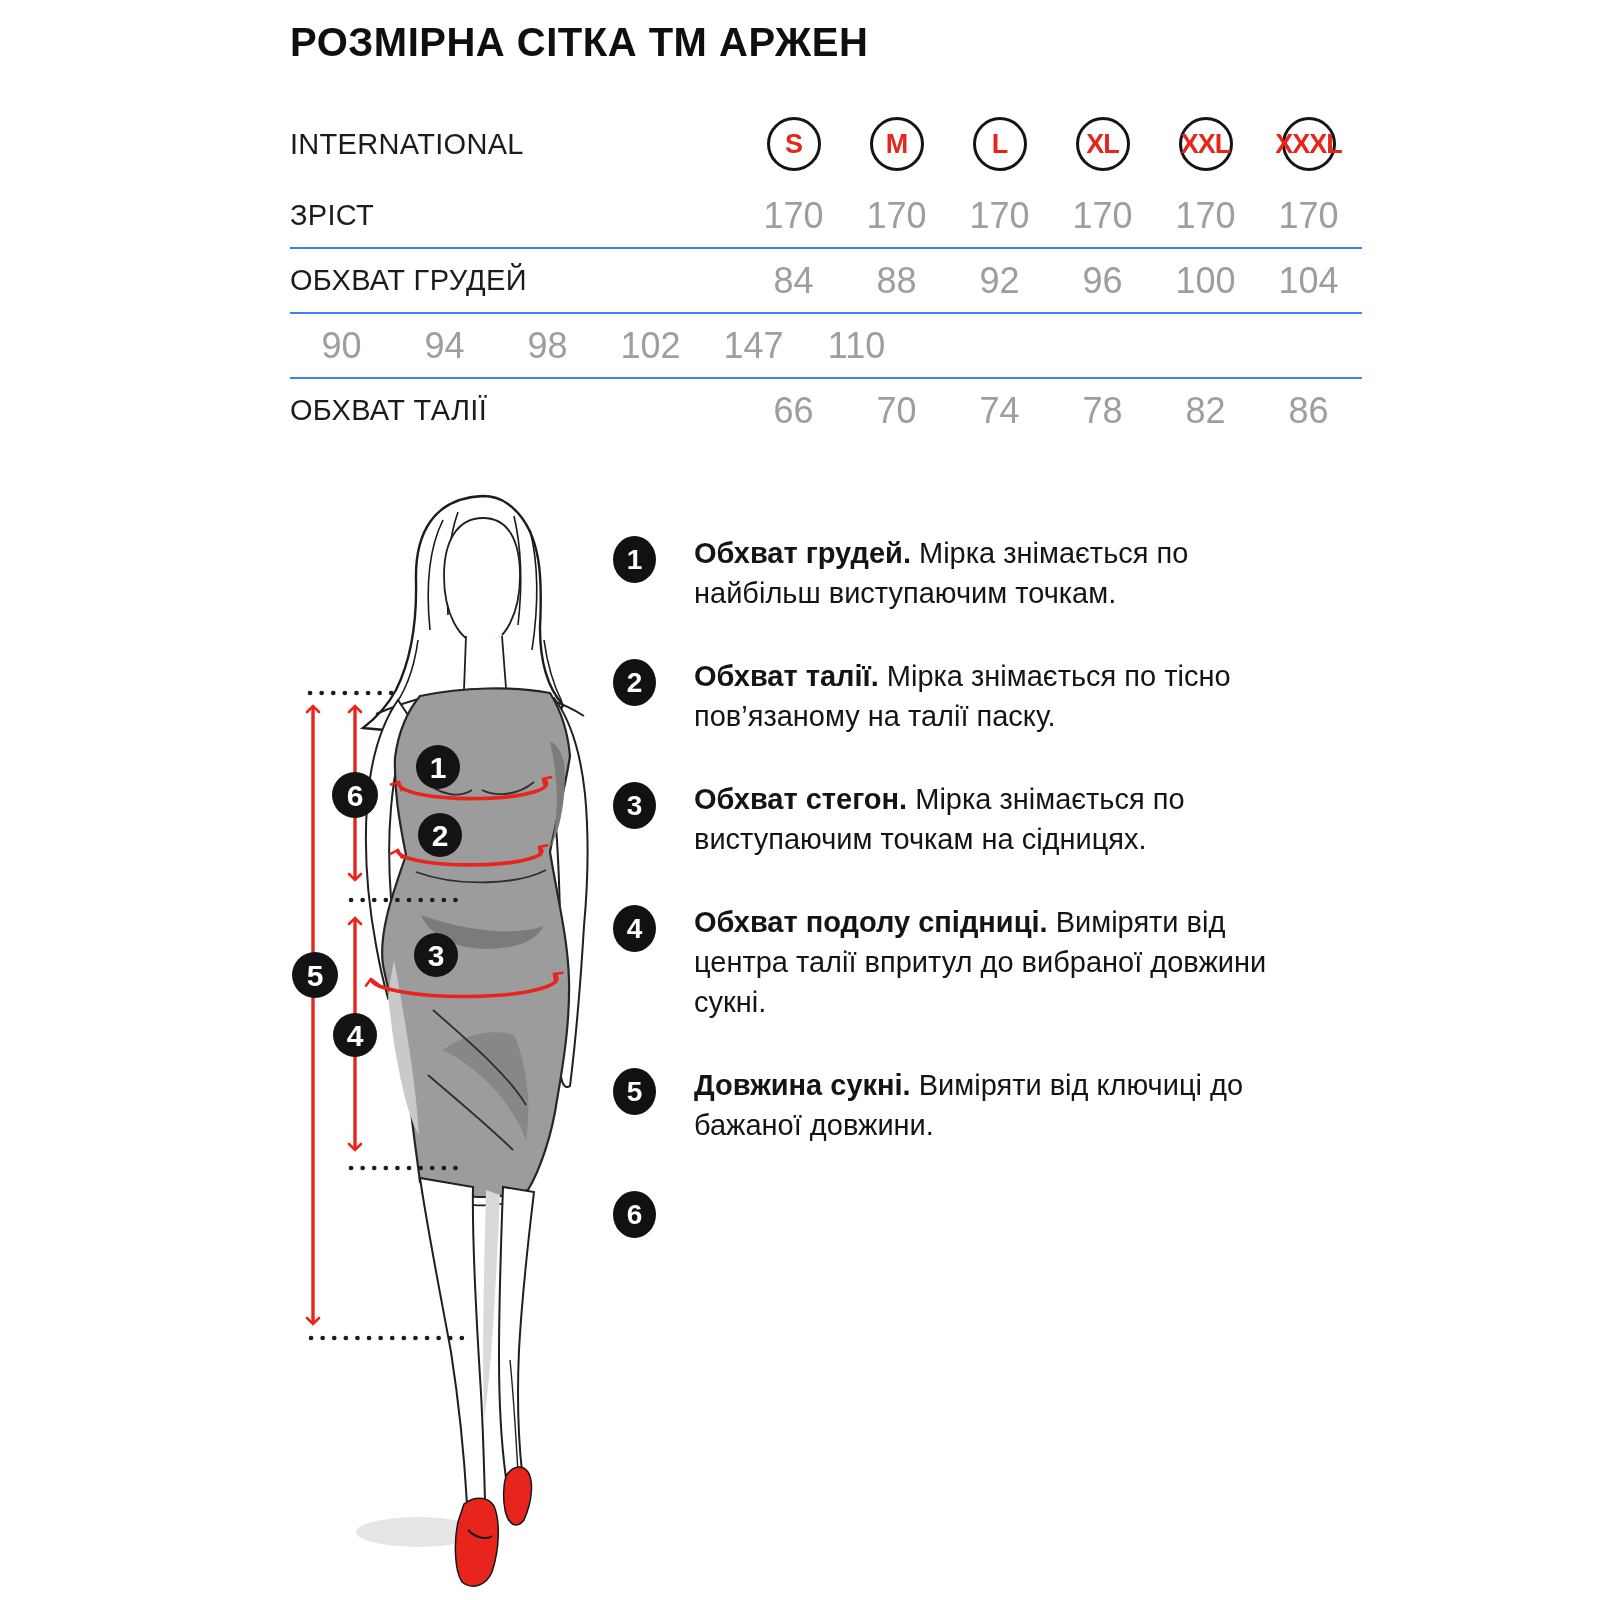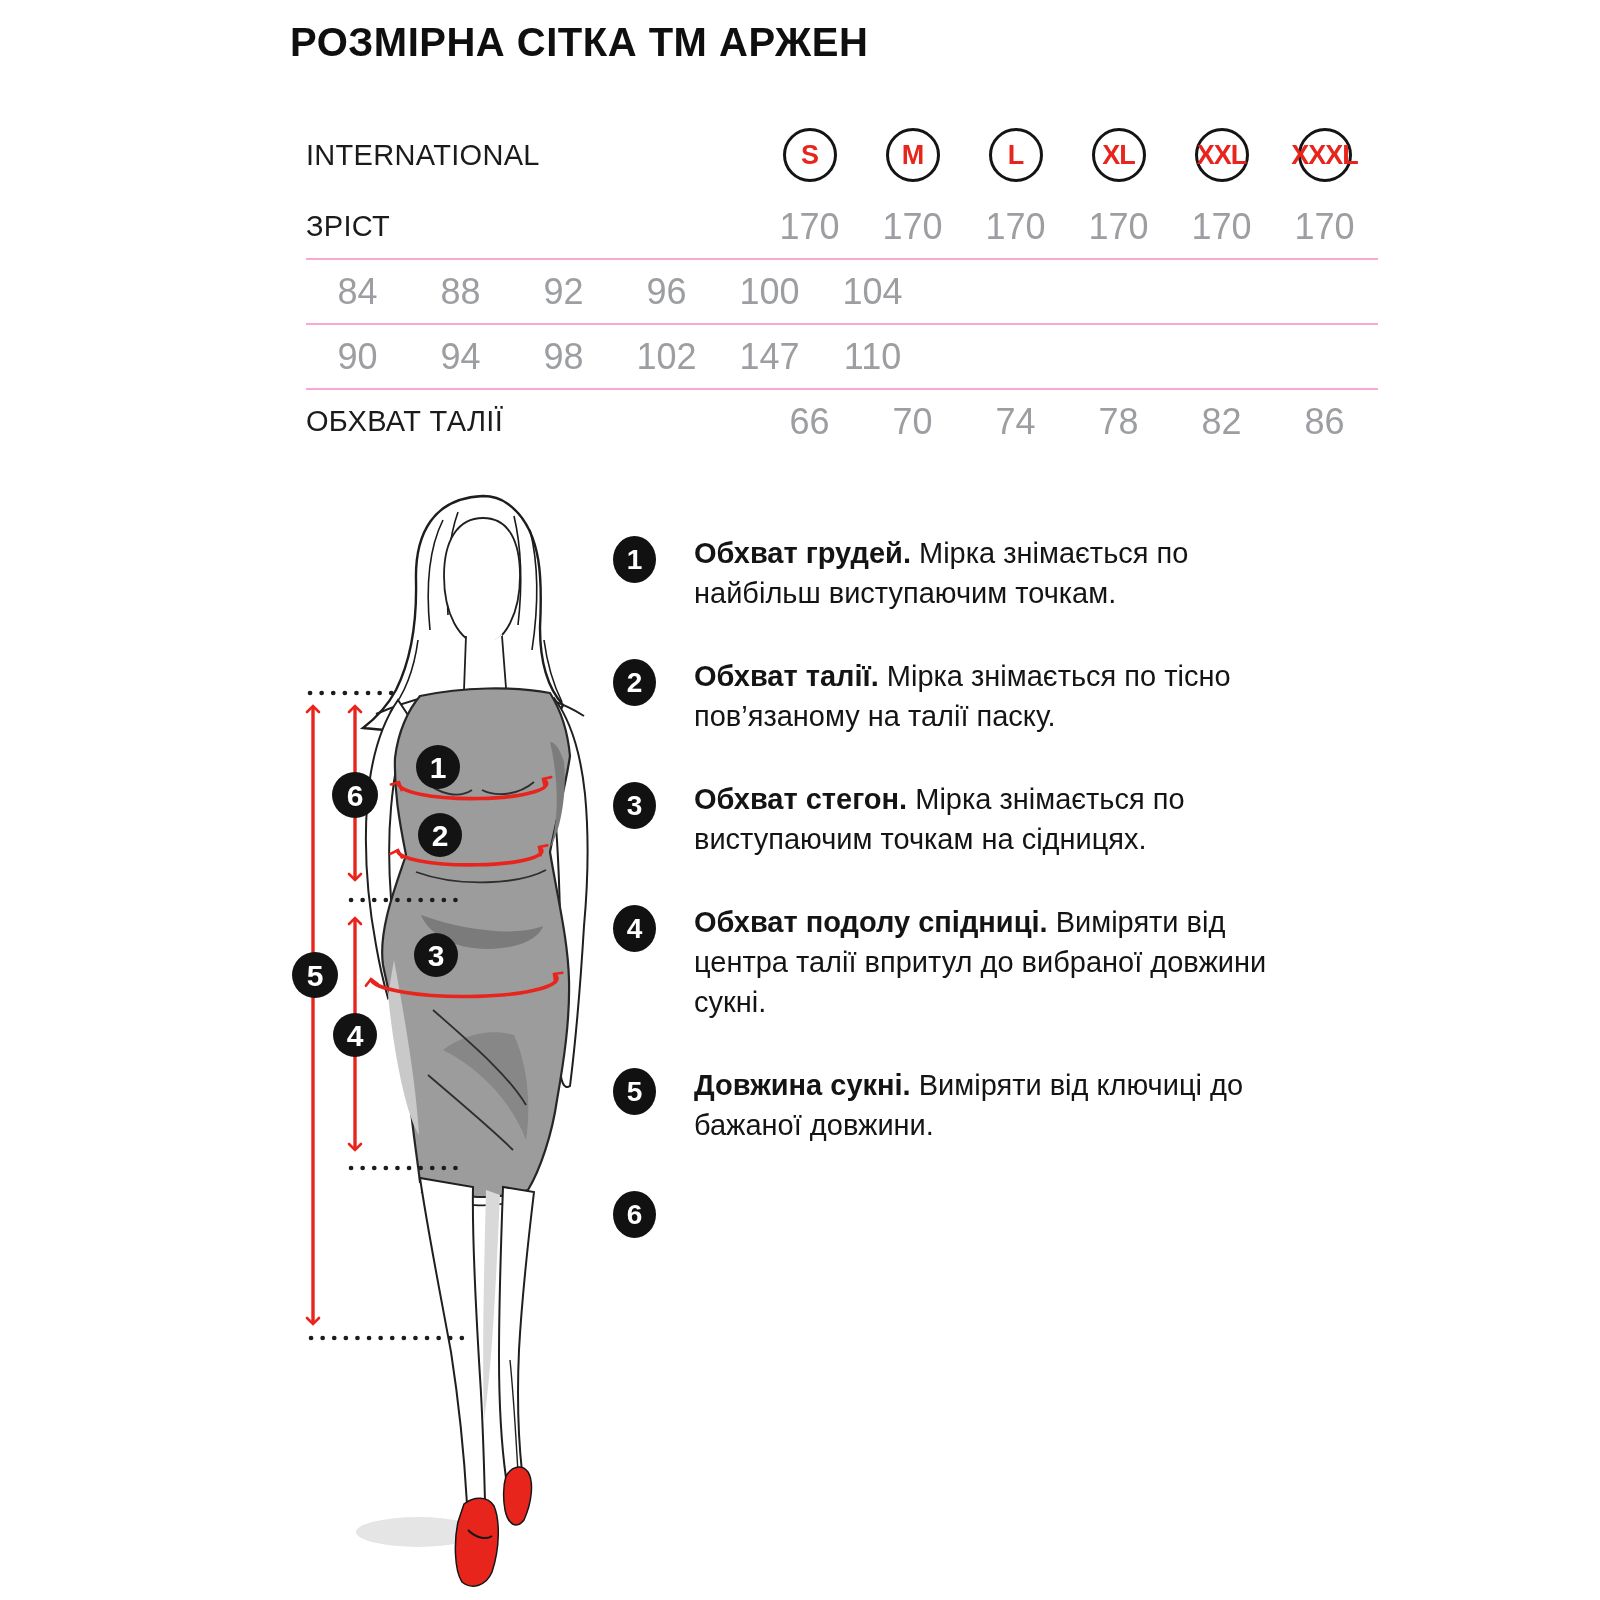--- a/index.html
+++ b/index.html
@@ -1,28 +1,28 @@
 <!DOCTYPE html>
 <html><head>
 <meta charset="utf-8">
 <style>
   html,body{margin:0;padding:0;background:#ffffff;}
   .page{position:relative;width:1600px;height:1600px;background:#fff;overflow:hidden;
         font-family:"Liberation Sans","DejaVu Sans",sans-serif;color:#1b1b1b;}
   .title{position:absolute;left:290px;top:20px;font-size:40px;font-weight:600;
          letter-spacing:.5px;color:#0f0f0f;white-space:nowrap;}
   
-  .table{position:absolute;left:290px;top:115px;width:1072px;margin-left:16px;}
+  .table{position:absolute;left:290px;top:104px;width:1072px;}
   .trow{display:flex;align-items:center;}
   .tlabel{flex:0 0 452px;font-size:29px;letter-spacing:.3px;color:#1b1b1b;}
   .tcell{flex:0 0 103px;display:flex;justify-content:center;align-items:center;}
   .r-intl{height:80px;}
   .r-ukr{height:54px;border-bottom:3px solid #4a4a4a;}
   .r-data{height:63px;}
-  .r-line{border-bottom:2px solid #f9a8d4;}
+  .r-line{border-bottom:2px solid #3b82f6;}
   .scircle{width:54px;height:54px;border:3.5px solid #141414;border-radius:50%;
            display:flex;align-items:center;justify-content:center;box-sizing:border-box;}
   .sletter{font-size:27px;font-weight:600;color:#e8251d;white-space:nowrap;letter-spacing:-1px;}
   .ukrval{font-size:38px;font-weight:500;color:#222;}
   .dataval{font-size:36px;color:#9c9ea2;}
   
   .legend{position:absolute;left:613px;top:533px;display:flex;flex-direction:column;gap:43px;}
   .litem{display:flex;align-items:flex-start;}
   .lnum{flex:0 0 auto;width:43px;height:47px;border-radius:50%;background:#111;
         color:#fff;font-size:28px;font-weight:600;display:flex;align-items:center;
@@ -80,20 +80,21 @@
       <div class="tlabel">ЗРІСТ</div>
       <div class="tcell dataval">170</div>
       <div class="tcell dataval">170</div>
       <div class="tcell dataval">170</div>
       <div class="tcell dataval">170</div>
       <div class="tcell dataval">170</div>
       <div class="tcell dataval">170</div>
     </div>
 
     <div class="trow r-data r-line">
+      <div class="tlabel">ОБХВАТ ГРУДЕЙ</div>
       <div class="tcell dataval">84</div>
       <div class="tcell dataval">88</div>
       <div class="tcell dataval">92</div>
       <div class="tcell dataval">96</div>
       <div class="tcell dataval">100</div>
       <div class="tcell dataval">104</div>
     </div>
 
     <div class="trow r-data r-line">
       <div class="tcell dataval">90</div>

